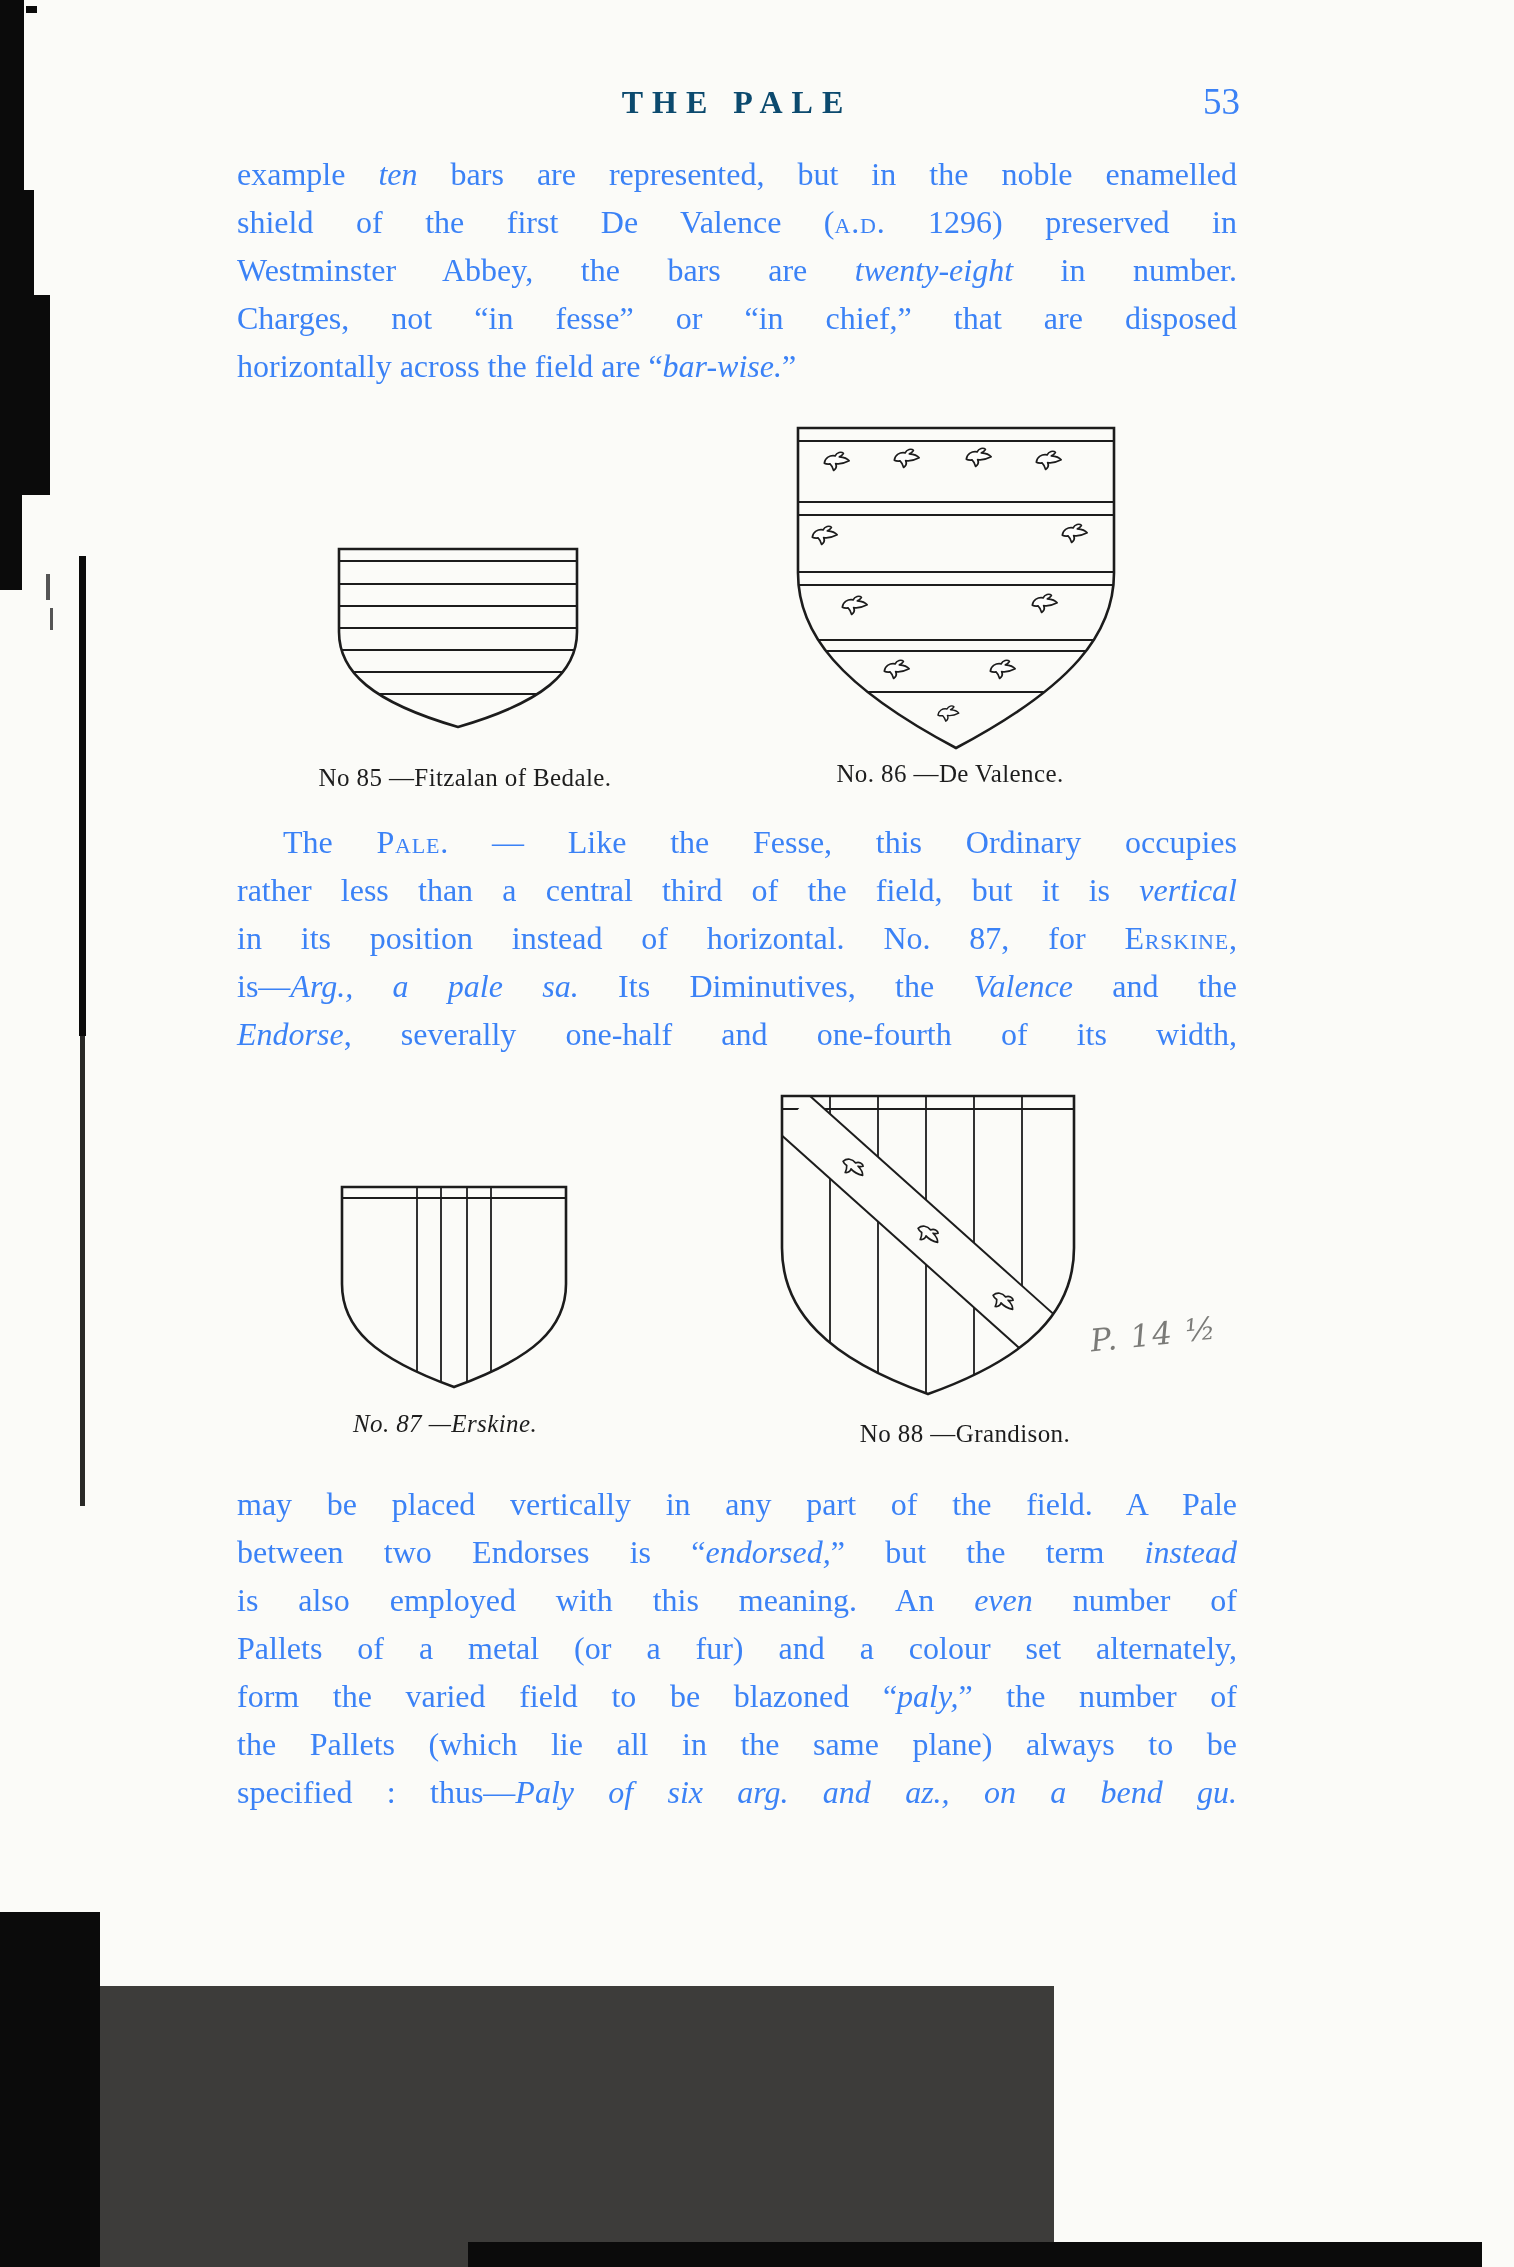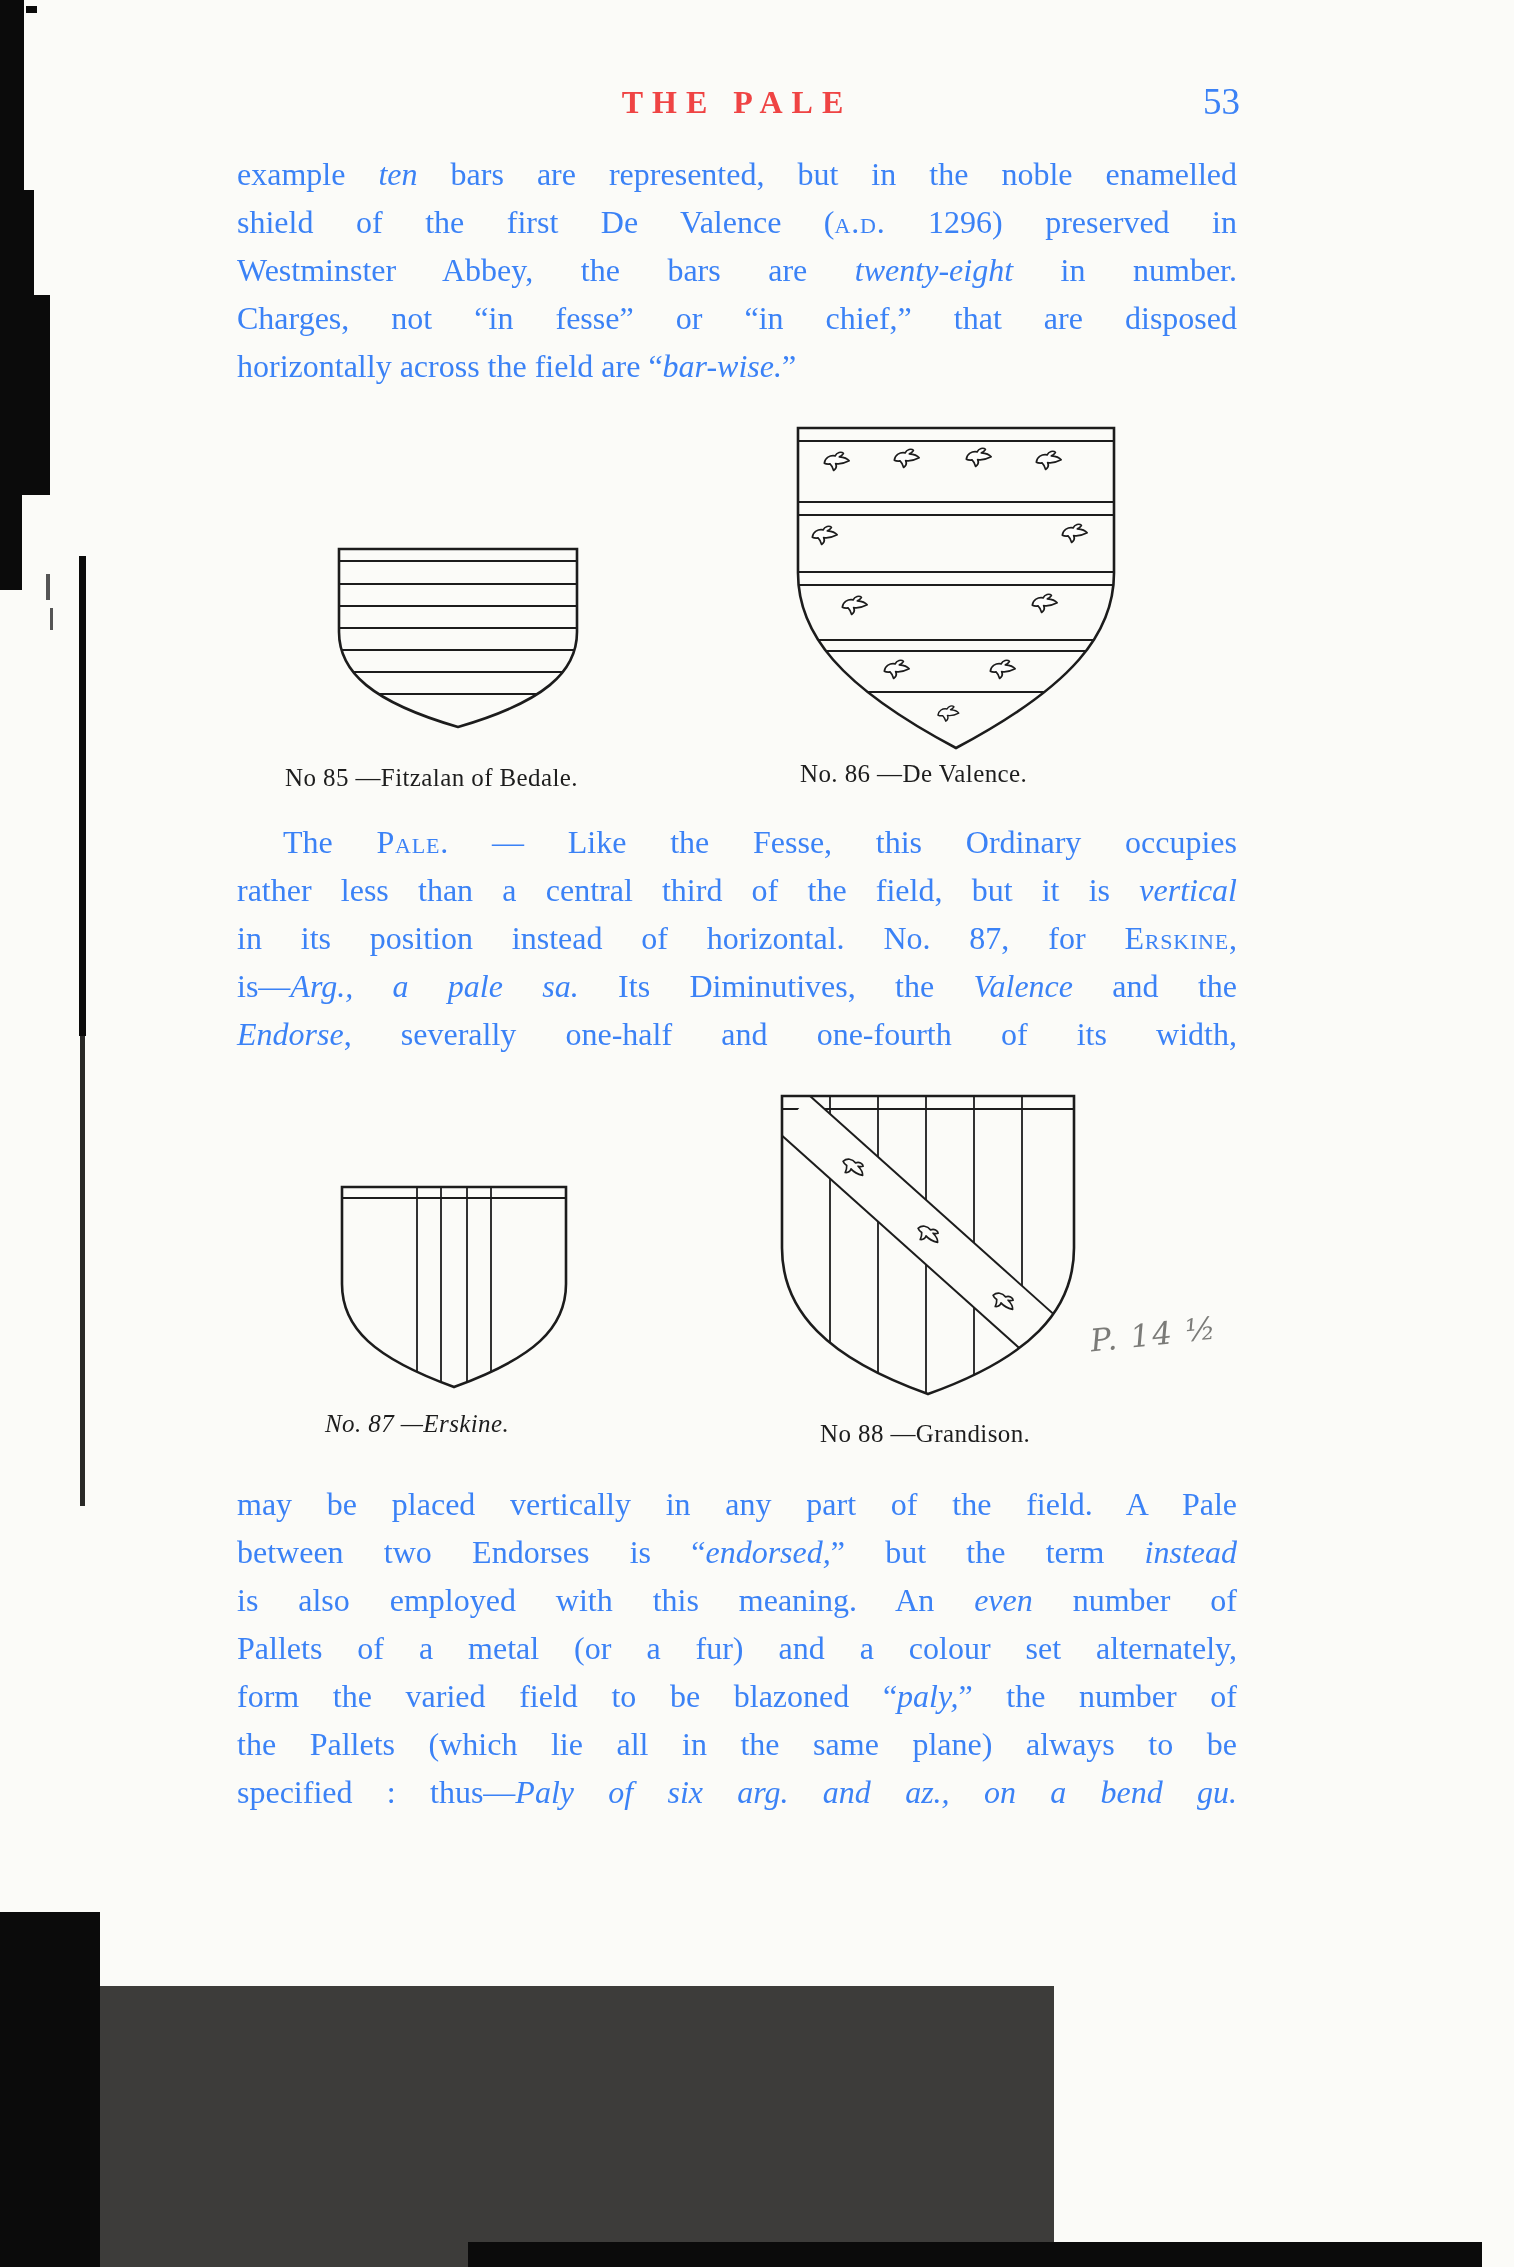--- a/index.html
+++ b/index.html
@@ -5,39 +5,40 @@
   html,body{margin:0;padding:0;background:#2a2a2a;}
   #page{
     position:relative;width:1514px;height:2267px;margin:0 auto;
     background:#fbfbf8;overflow:hidden;
     font-family:"Liberation Serif",serif;color:#1a1a1a;
   }
   .abs{position:absolute;}
   
   .header-title{
     position:absolute;left:237px;top:84px;width:1000px;text-align:center;
-    font-size:32px;font-weight:700;letter-spacing:9px;color:#ef4444;
+    font-size:32px;font-weight:700;letter-spacing:9px;color:#0c4a6e;
   }
   .page-num{
     position:absolute;left:1140px;top:80px;width:100px;text-align:right;
     font-size:37px;color:#3b82f6;
   }
   .para{position:absolute;left:237px;width:1000px;font-size:32px;color:#3b82f6;}
   .para .line{
     height:48px;line-height:48px;
     text-align:justify;text-align-last:justify;
     overflow:visible;white-space:normal;
   }
   .para .line.noJust{text-align-last:left;}
   .para .line.indent{text-indent:46px;}
   .it{font-style:italic;}
   .sc{font-variant:small-caps;letter-spacing:0.8px;}
   
   .caption{
     position:absolute;font-size:25px;letter-spacing:0.4px;color:#1d1d1d;
+    text-align:center;
   }
   
   .pencil{
     position:absolute;left:1090px;top:1316px;
     font-family:"DejaVu Serif",serif;font-style:italic;
     font-size:31px;color:#7b7b78;transform:rotate(-6deg);
     letter-spacing:2px;
   }
   
   .ink{position:absolute;background:#0b0b0b;}

